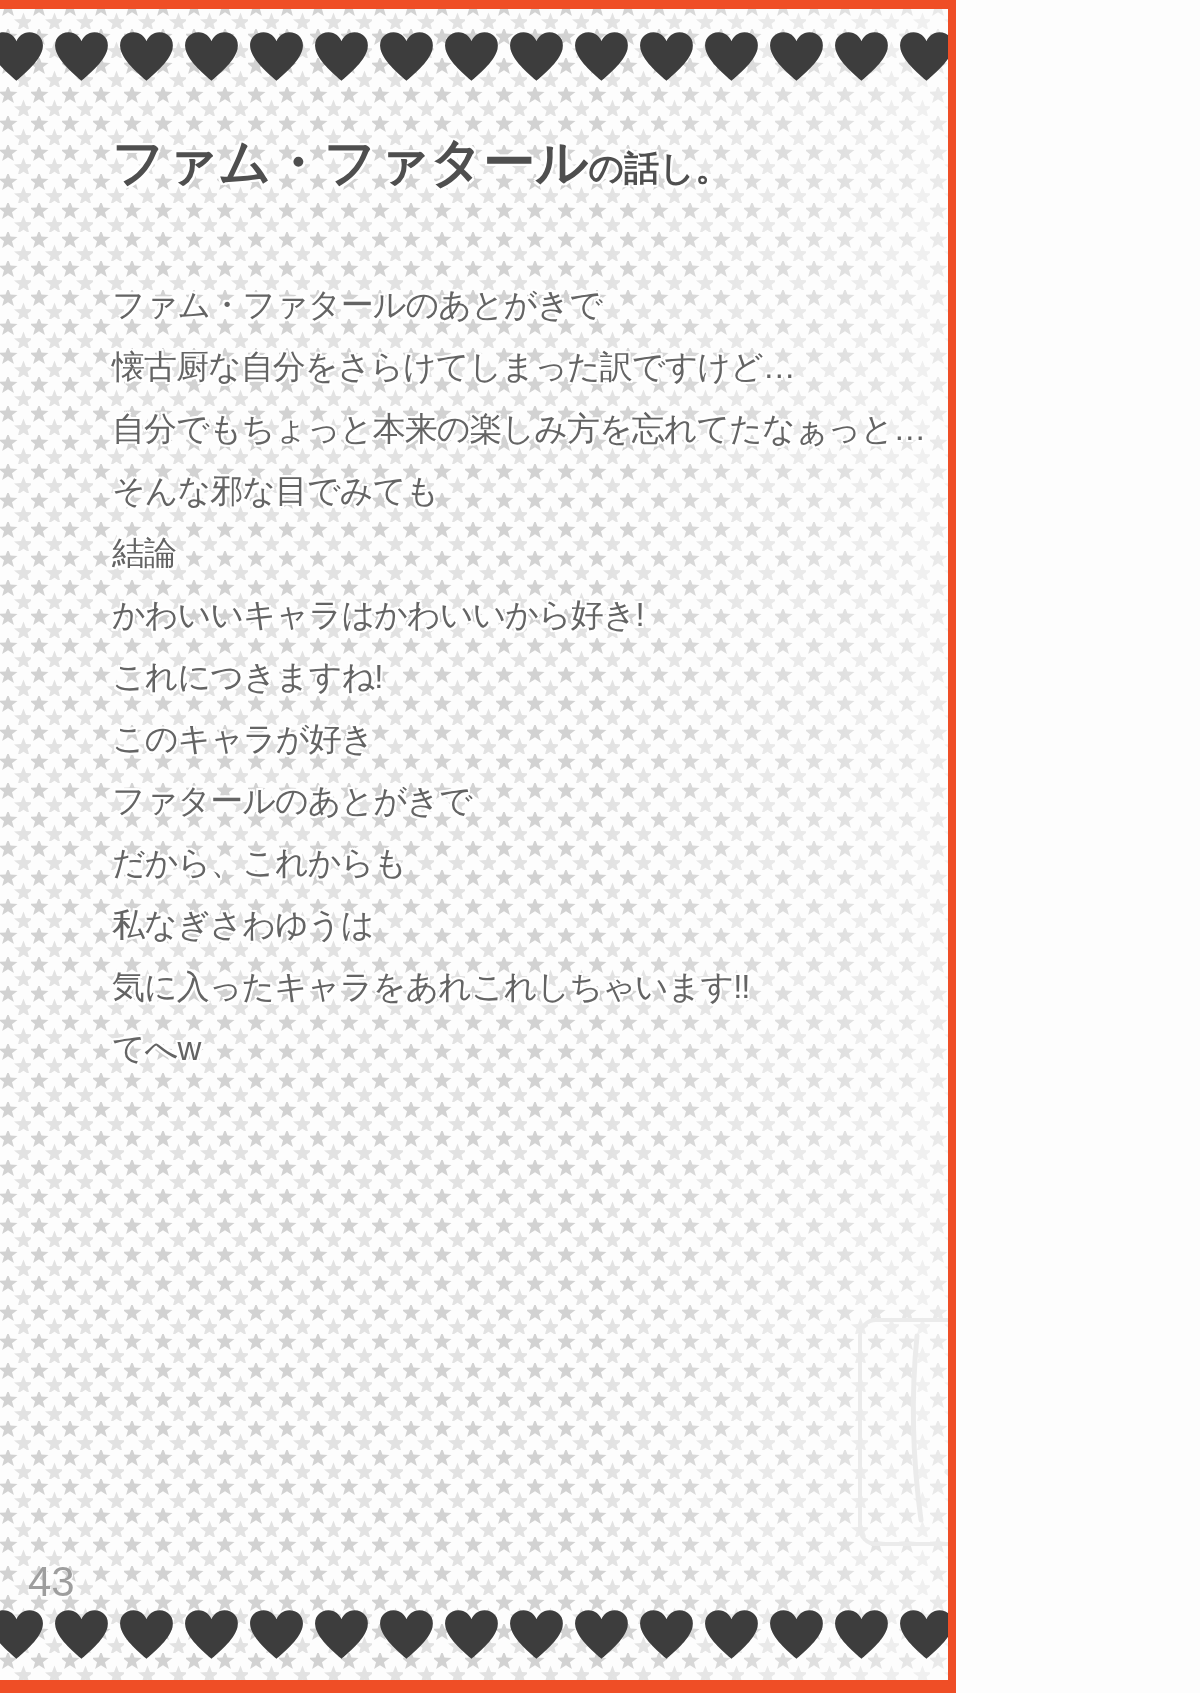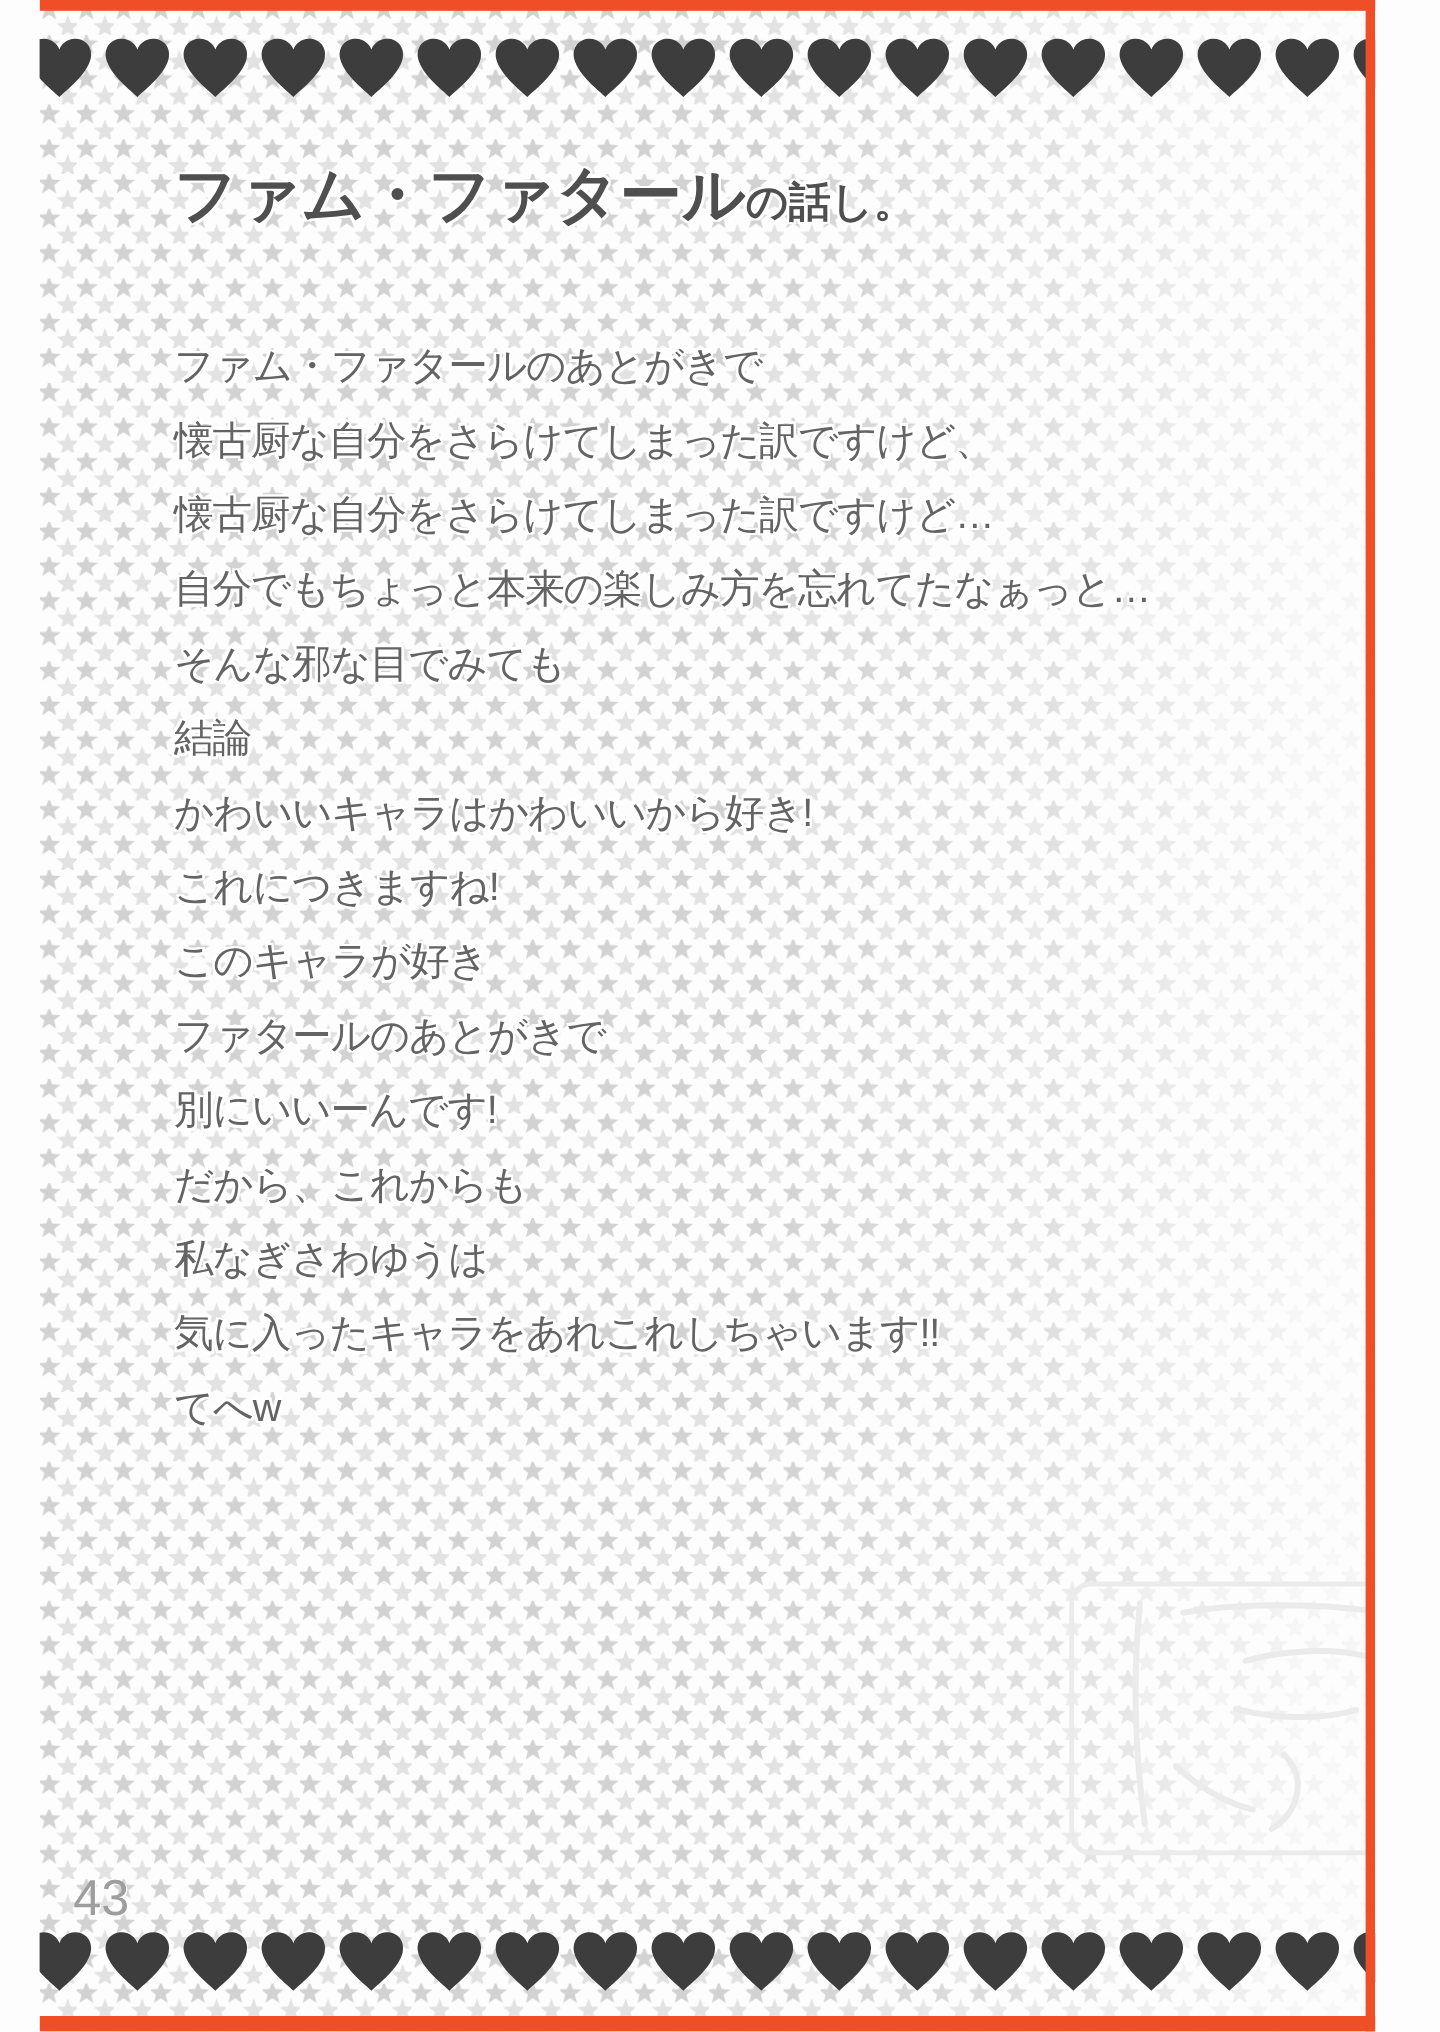--- a/index.html
+++ b/index.html
@@ -12,21 +12,21 @@
     --c-edge-orange:#ef4e26;
     --c-stamp:#ebebeb;
   }
   html,body{margin:0;padding:0;}
   body{
     width:1200px;height:1693px;
     background:#fdfdfd;
     font-family:"Liberation Sans","DejaVu Sans",sans-serif;
     overflow:hidden;position:relative;
   }
-  .page{position:absolute;inset:0;width:1113px;height:1693px;overflow:hidden;margin-left:33px;}
+  .page{position:absolute;inset:0;width:956px;height:1693px;overflow:hidden;}
 
   
   .stars{position:absolute;left:0;top:0;}
   .star-a{fill:var(--c-star-dark);}
   .star-b{fill:var(--c-star-light);}
 
   
   .heart-row{
     position:absolute;left:-12px;width:1240px;
     display:flex;gap:8px;overflow:hidden;
@@ -177,30 +177,28 @@
         <use href="#heart-shape"></use>
       </svg>
     </div>
 
   <div class="title">
     <span class="title-main">ファム・ファタール</span><span class="title-suffix">の話し。</span>
   </div>
 
   <div class="body-text">
       <div class="body-line">ファム・ファタールのあとがきで</div>
-      <div class="body-line">懐古厨な自分をさらけてしまった訳ですけど、</div>
       <div class="body-line">懐古厨な自分をさらけてしまった訳ですけど…</div>
       <div class="body-line">自分でもちょっと本来の楽しみ方を忘れてたなぁっと…</div>
       <div class="body-line">そんな邪な目でみても</div>
       <div class="body-line">結論</div>
       <div class="body-line">かわいいキャラはかわいいから好き!</div>
       <div class="body-line">これにつきますね!</div>
       <div class="body-line">このキャラが好き</div>
       <div class="body-line">ファタールのあとがきで</div>
-      <div class="body-line">別にいいーんです!</div>
       <div class="body-line">だから、これからも</div>
       <div class="body-line">私なぎさわゆうは</div>
       <div class="body-line">気に入ったキャラをあれこれしちゃいます!!</div>
       <div class="body-line">てへw</div>
     </div>
 
   <div class="page-number">43</div>
 
   <div class="heart-row heart-row-bottom">
       <svg class="heart" viewBox="0 0 50 46">

